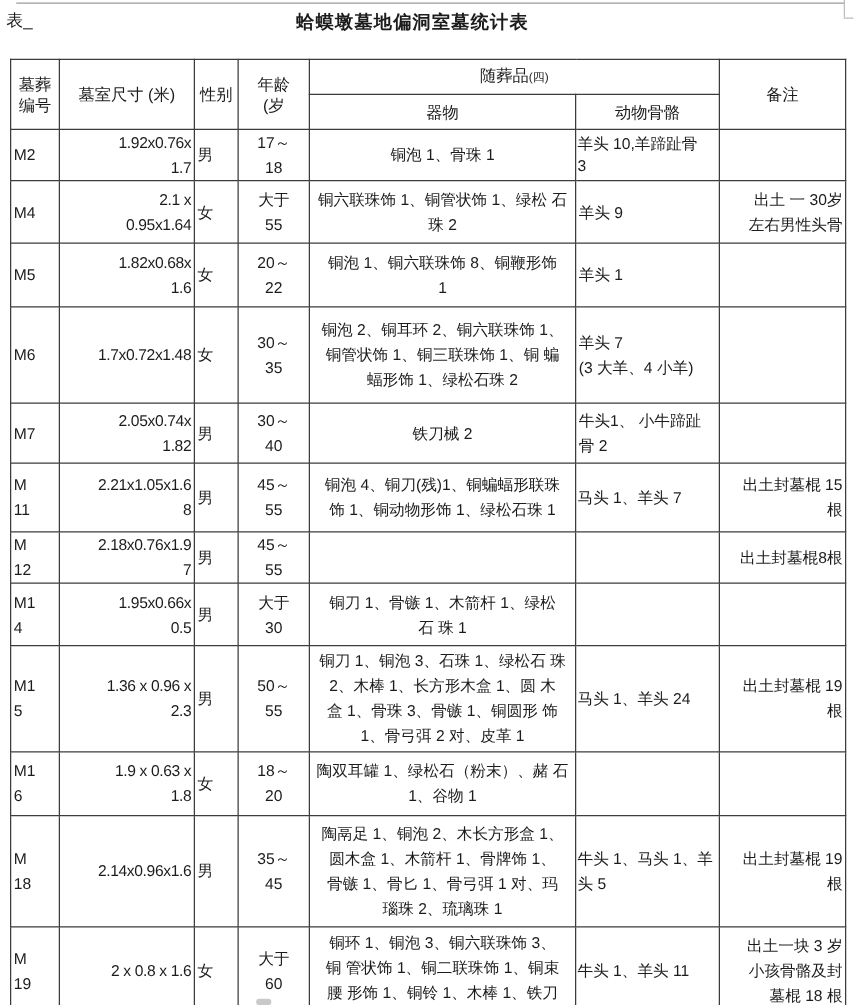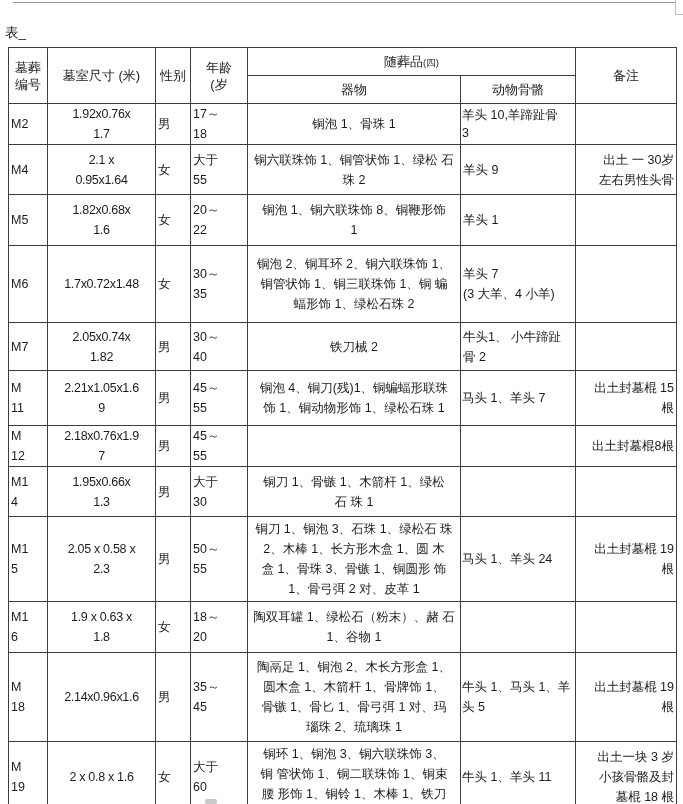--- a/index.html
+++ b/index.html
@@ -12,21 +12,21 @@
     color:#1c1c1c;
   }
   .frame-top-line{
     position:absolute;left:13px;top:2px;width:663px;height:1px;
     background:#9a9a9a;
   }
   .frame-corner-v{position:absolute;left:675px;top:0;width:1px;height:14px;background:#b9bdc1;}
   .frame-corner-h{position:absolute;left:675px;top:14px;width:8px;height:1px;background:#b9bdc1;}
   .handle-mark{position:absolute;left:205px;top:799px;width:12px;height:5px;background:#c9c9c9;border-radius:2px;}
   .table-label{
-    position:absolute;left:5px;top:24px;
+    position:absolute;left:5px;top:8px;
     font-size:13.5px;
   }
   .page-title{
     position:absolute;left:0;top:8px;width:660px;
     text-align:center;font-size:14.5px;font-weight:600;letter-spacing:1px;
   }
   table.stat{
     position:absolute;left:8px;top:47px;
     border-collapse:collapse;table-layout:fixed;
     width:668px;
@@ -37,42 +37,43 @@
     font-size:12.5px;
     line-height:20px;
     padding:0 2px;
     vertical-align:middle;
     white-space:pre-line;
     overflow:hidden;
     word-break:break-all;
   }
   table.stat th{font-size:13px;text-align:center;line-height:17px;}
   td.cid{padding-left:7px;font-size:13px;text-align:left;line-height:17px;}
-  td.csize{text-align:center;padding-left:2px;letter-spacing:-0.3px;line-height:17px;}
+  td.csize{text-align:right;padding-left:2px;letter-spacing:-0.3px;line-height:17px;}
   td.csex{text-align:left;padding-left:2px;font-size:13px;}
-  td.cage{text-align:left;padding-left:9px;line-height:17px;}
+  td.cage{text-align:center;padding-left:9px;line-height:17px;}
   td.cart{text-align:center;}
   td.cbones{text-align:left;}
   td.cremarks{text-align:right;line-height:20px;}
   .tc{text-align:center;}
   .tl{text-align:left !important;padding-left:1px !important;margin-left:24px;}
   .lh18{line-height:18px !important;}
   .clipbox{height:66px;overflow:hidden;}
 </style>
 </head>
 <body>
 
 <div id="page">
 
   <div class="frame-top-line"></div>
   <div class="frame-corner-v"></div>
   <div class="frame-corner-h"></div>
   <div class="handle-mark"></div>
 
   <div class="table-label">表_</div>
+  <div class="page-title">蛤蟆墩墓地偏洞室墓统计表</div>
 
   <table class="stat">
     <colgroup>
       <col style="width:39px">
         <col style="width:108px">
         <col style="width:35px">
       <col style="width:57px">
         <col style="width:213px">
         <col style="width:115px">
       <col style="width:101px">
@@ -158,21 +159,21 @@
       <td class="cart tc">铁刀械 2</td>
       <td class="cbones">牛头1、 小牛蹄趾
 骨 2</td>
       <td class="cremarks"></td>
     </tr>
 
     <tr style="height:55px">
       <td class="cid">M
 11</td>
       <td class="csize">2.21x1.05x1.6
-9</td>
+8</td>
       <td class="csex">男</td>
       <td class="cage">45～
 55</td>
       <td class="cart">铜泡 4、铜刀(残)1、铜蝙蝠形联珠
 饰 1、铜动物形饰 1、绿松石珠 1</td>
       <td class="cbones tl">马头 1、羊头 7</td>
       <td class="cremarks">出土封墓棍 15
 根</td>
     </tr>
 
@@ -186,34 +187,34 @@
 55</td>
       <td class="cart"></td>
       <td class="cbones"></td>
       <td class="cremarks">出土封墓棍8根</td>
     </tr>
 
     <tr style="height:50px">
       <td class="cid">M1
 4</td>
       <td class="csize">1.95x0.66x
-1.3</td>
+0.5</td>
       <td class="csex">男</td>
       <td class="cage">大于
 30</td>
       <td class="cart">铜刀 1、骨镞 1、木箭杆 1、绿松
 石 珠 1</td>
       <td class="cbones"></td>
       <td class="cremarks"></td>
     </tr>
 
     <tr style="height:85px">
       <td class="cid">M1
 5</td>
-      <td class="csize">2.05 x 0.58 x
+      <td class="csize">1.36 x 0.96 x
 2.3</td>
       <td class="csex">男</td>
       <td class="cage">50～
 55</td>
       <td class="cart">铜刀 1、铜泡 3、石珠 1、绿松石 珠
 2、木棒 1、长方形木盒 1、圆 木
 盒 1、骨珠 3、骨镞 1、铜圆形 饰
 1、骨弓弭 2 对、皮革 1</td>
       <td class="cbones tl">马头 1、羊头 24</td>
       <td class="cremarks">出土封墓棍 19

